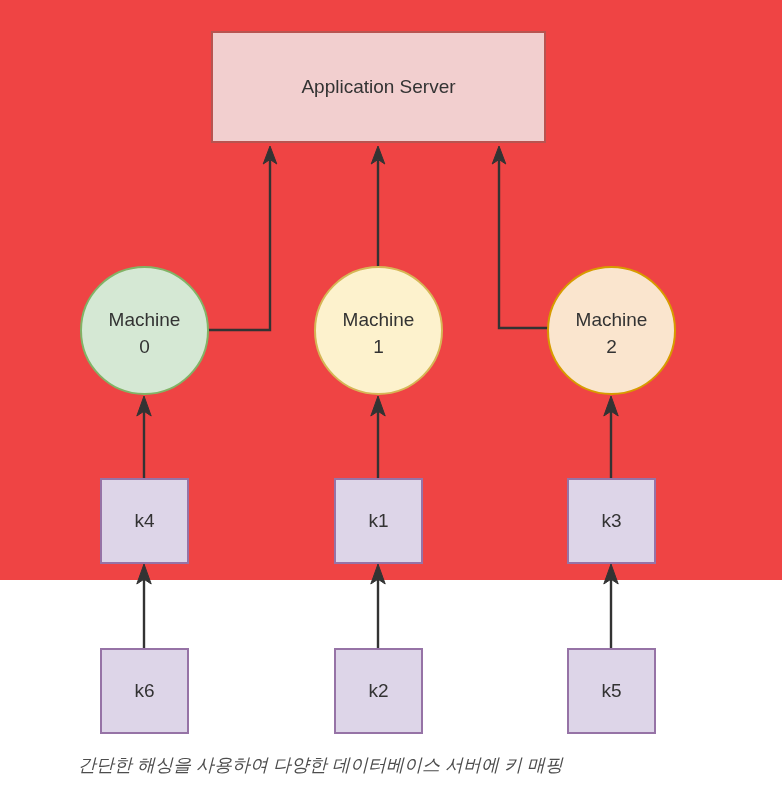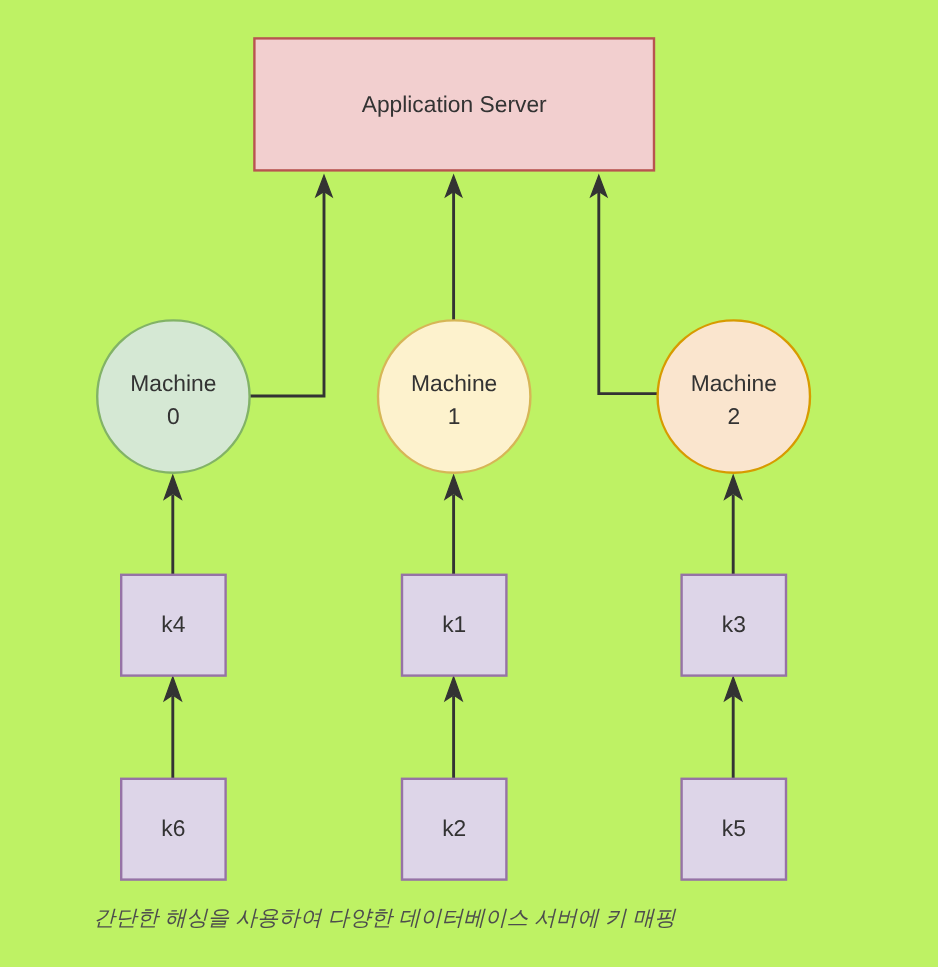--- a/index.html
+++ b/index.html
@@ -10,22 +10,22 @@
   }
   body {
     width: 782px;
     height: 806px;
     font-family: "Liberation Sans", sans-serif;
     overflow: hidden;
   }
   #diagram-root {
     position: relative;
     width: 782px;
-    height: 806px;
-    background: #bef264;
+    height: 580px;
+    background: #ef4444;
   }
   svg.canvas {
     position: absolute;
     left: 0;
     top: 0;
     width: 782px;
     height: 806px;
     display: block;
   }
   .node-label {

